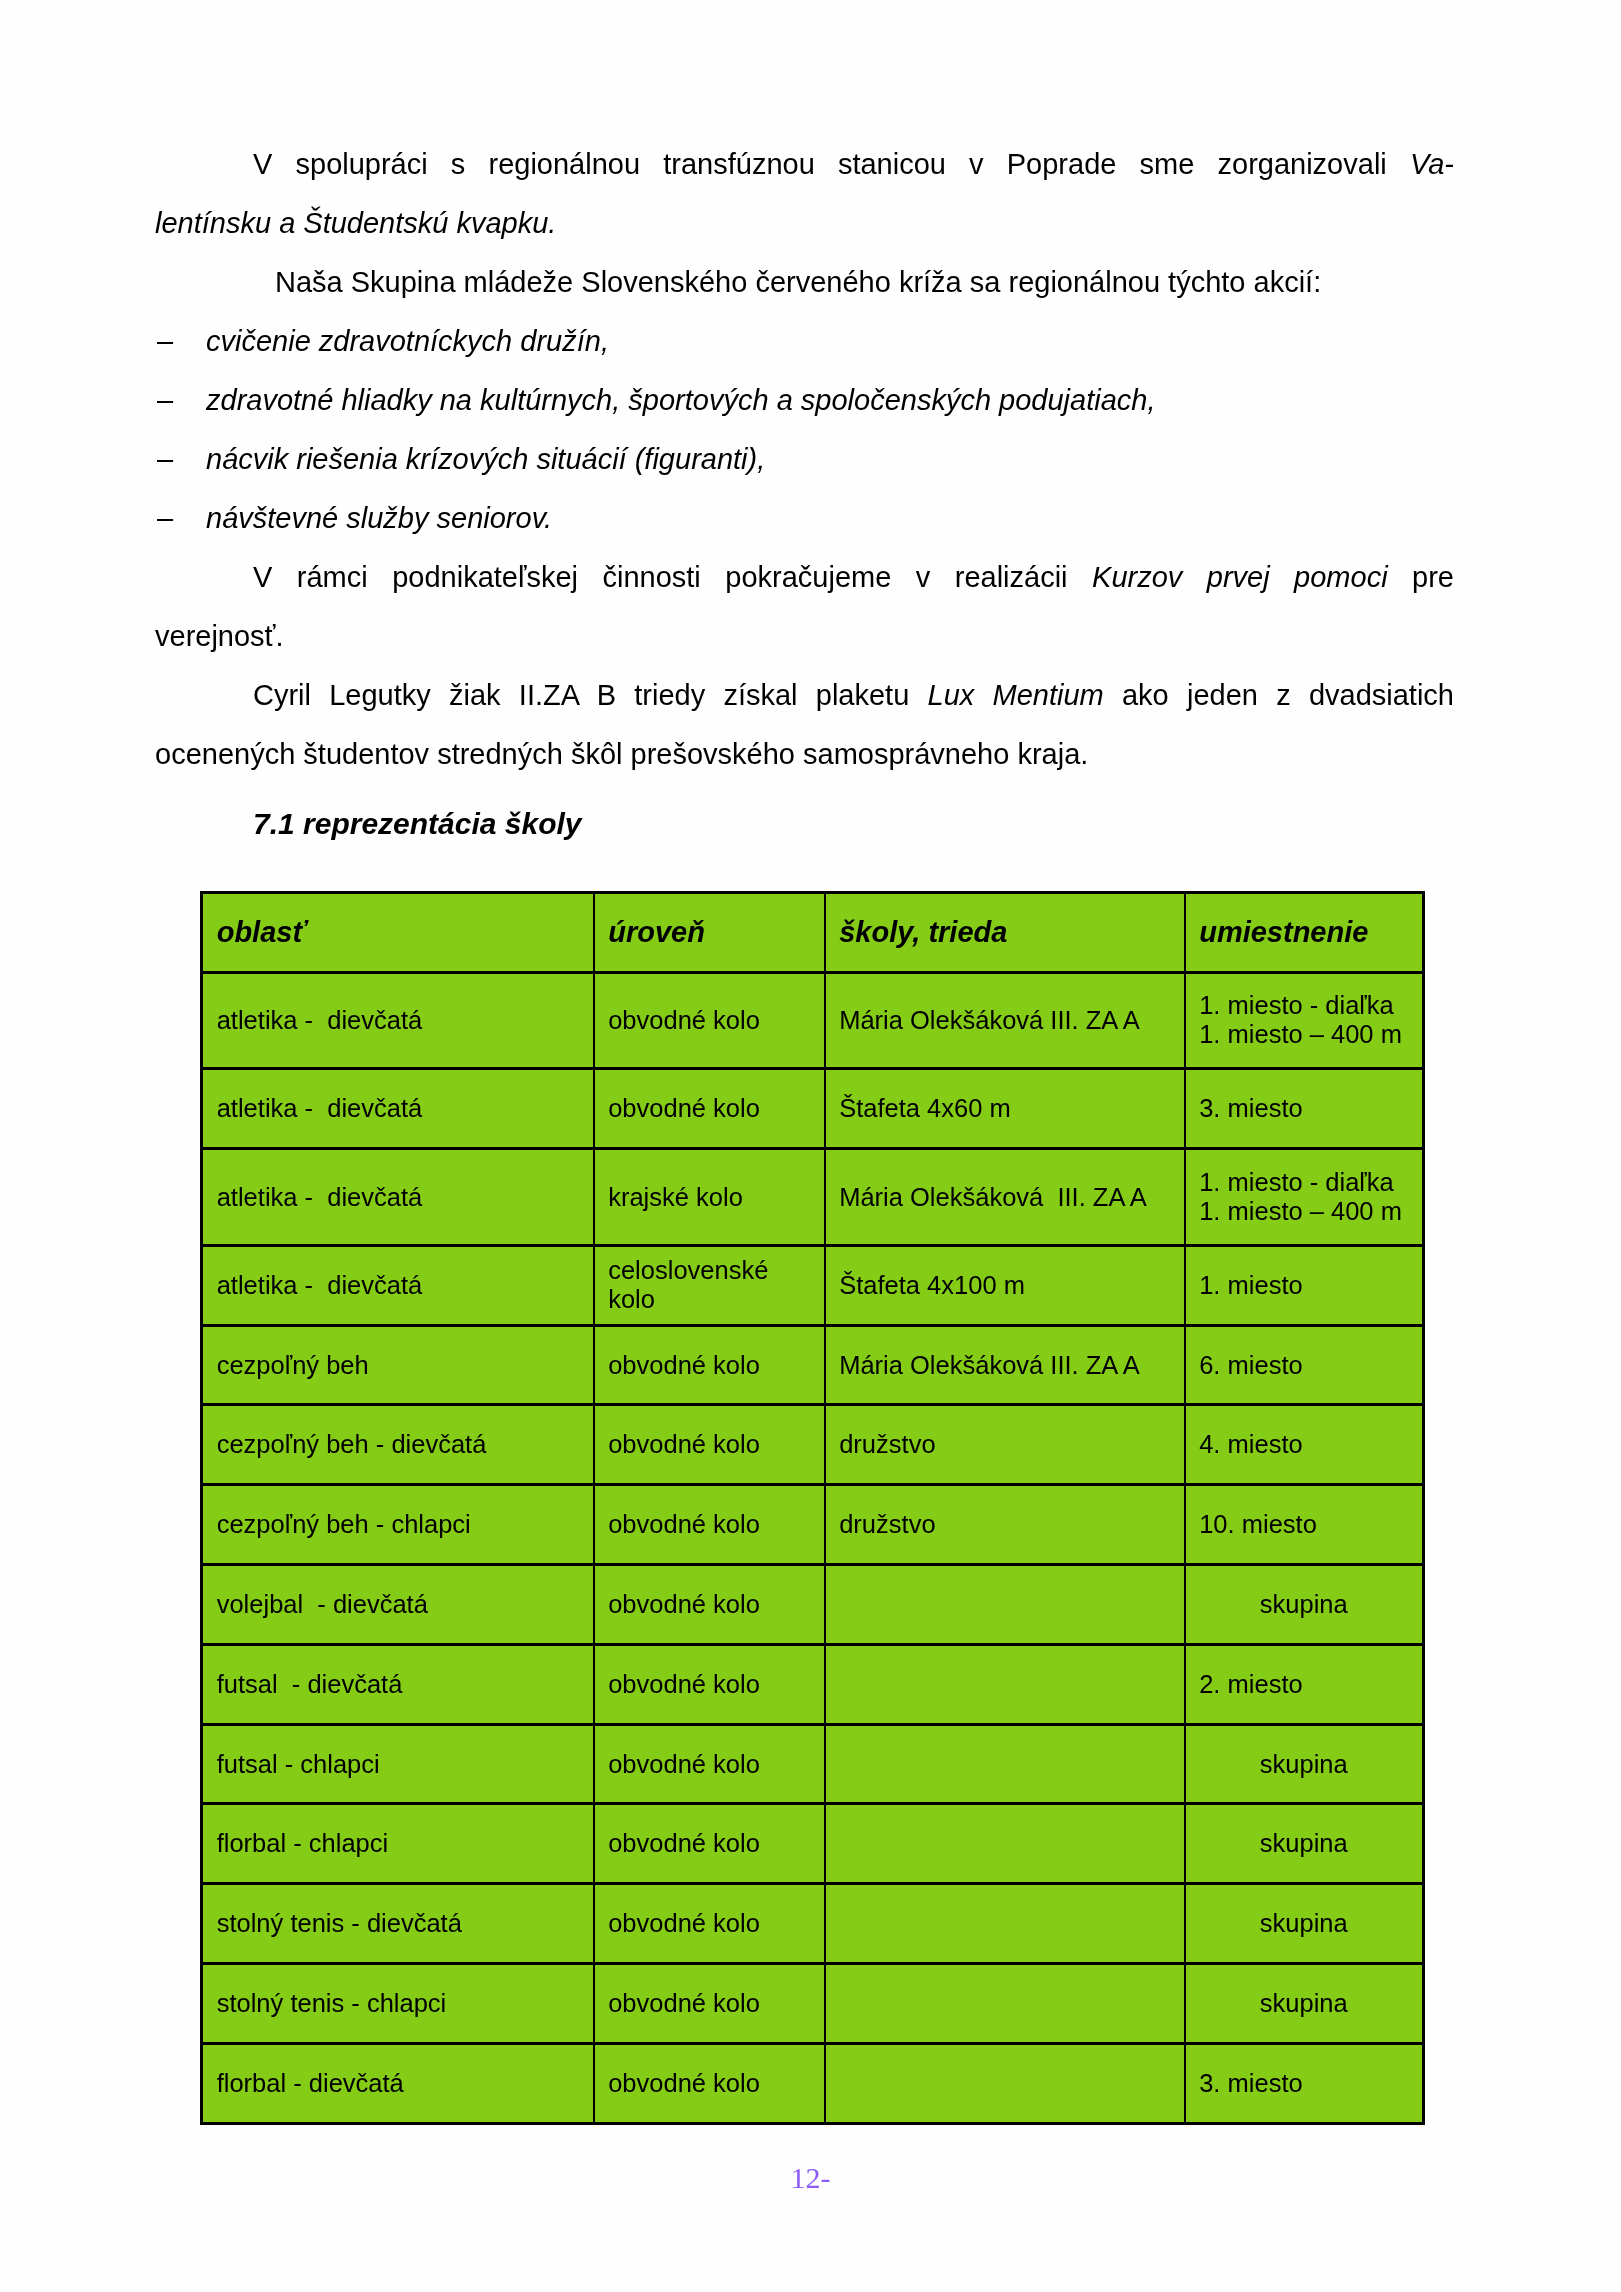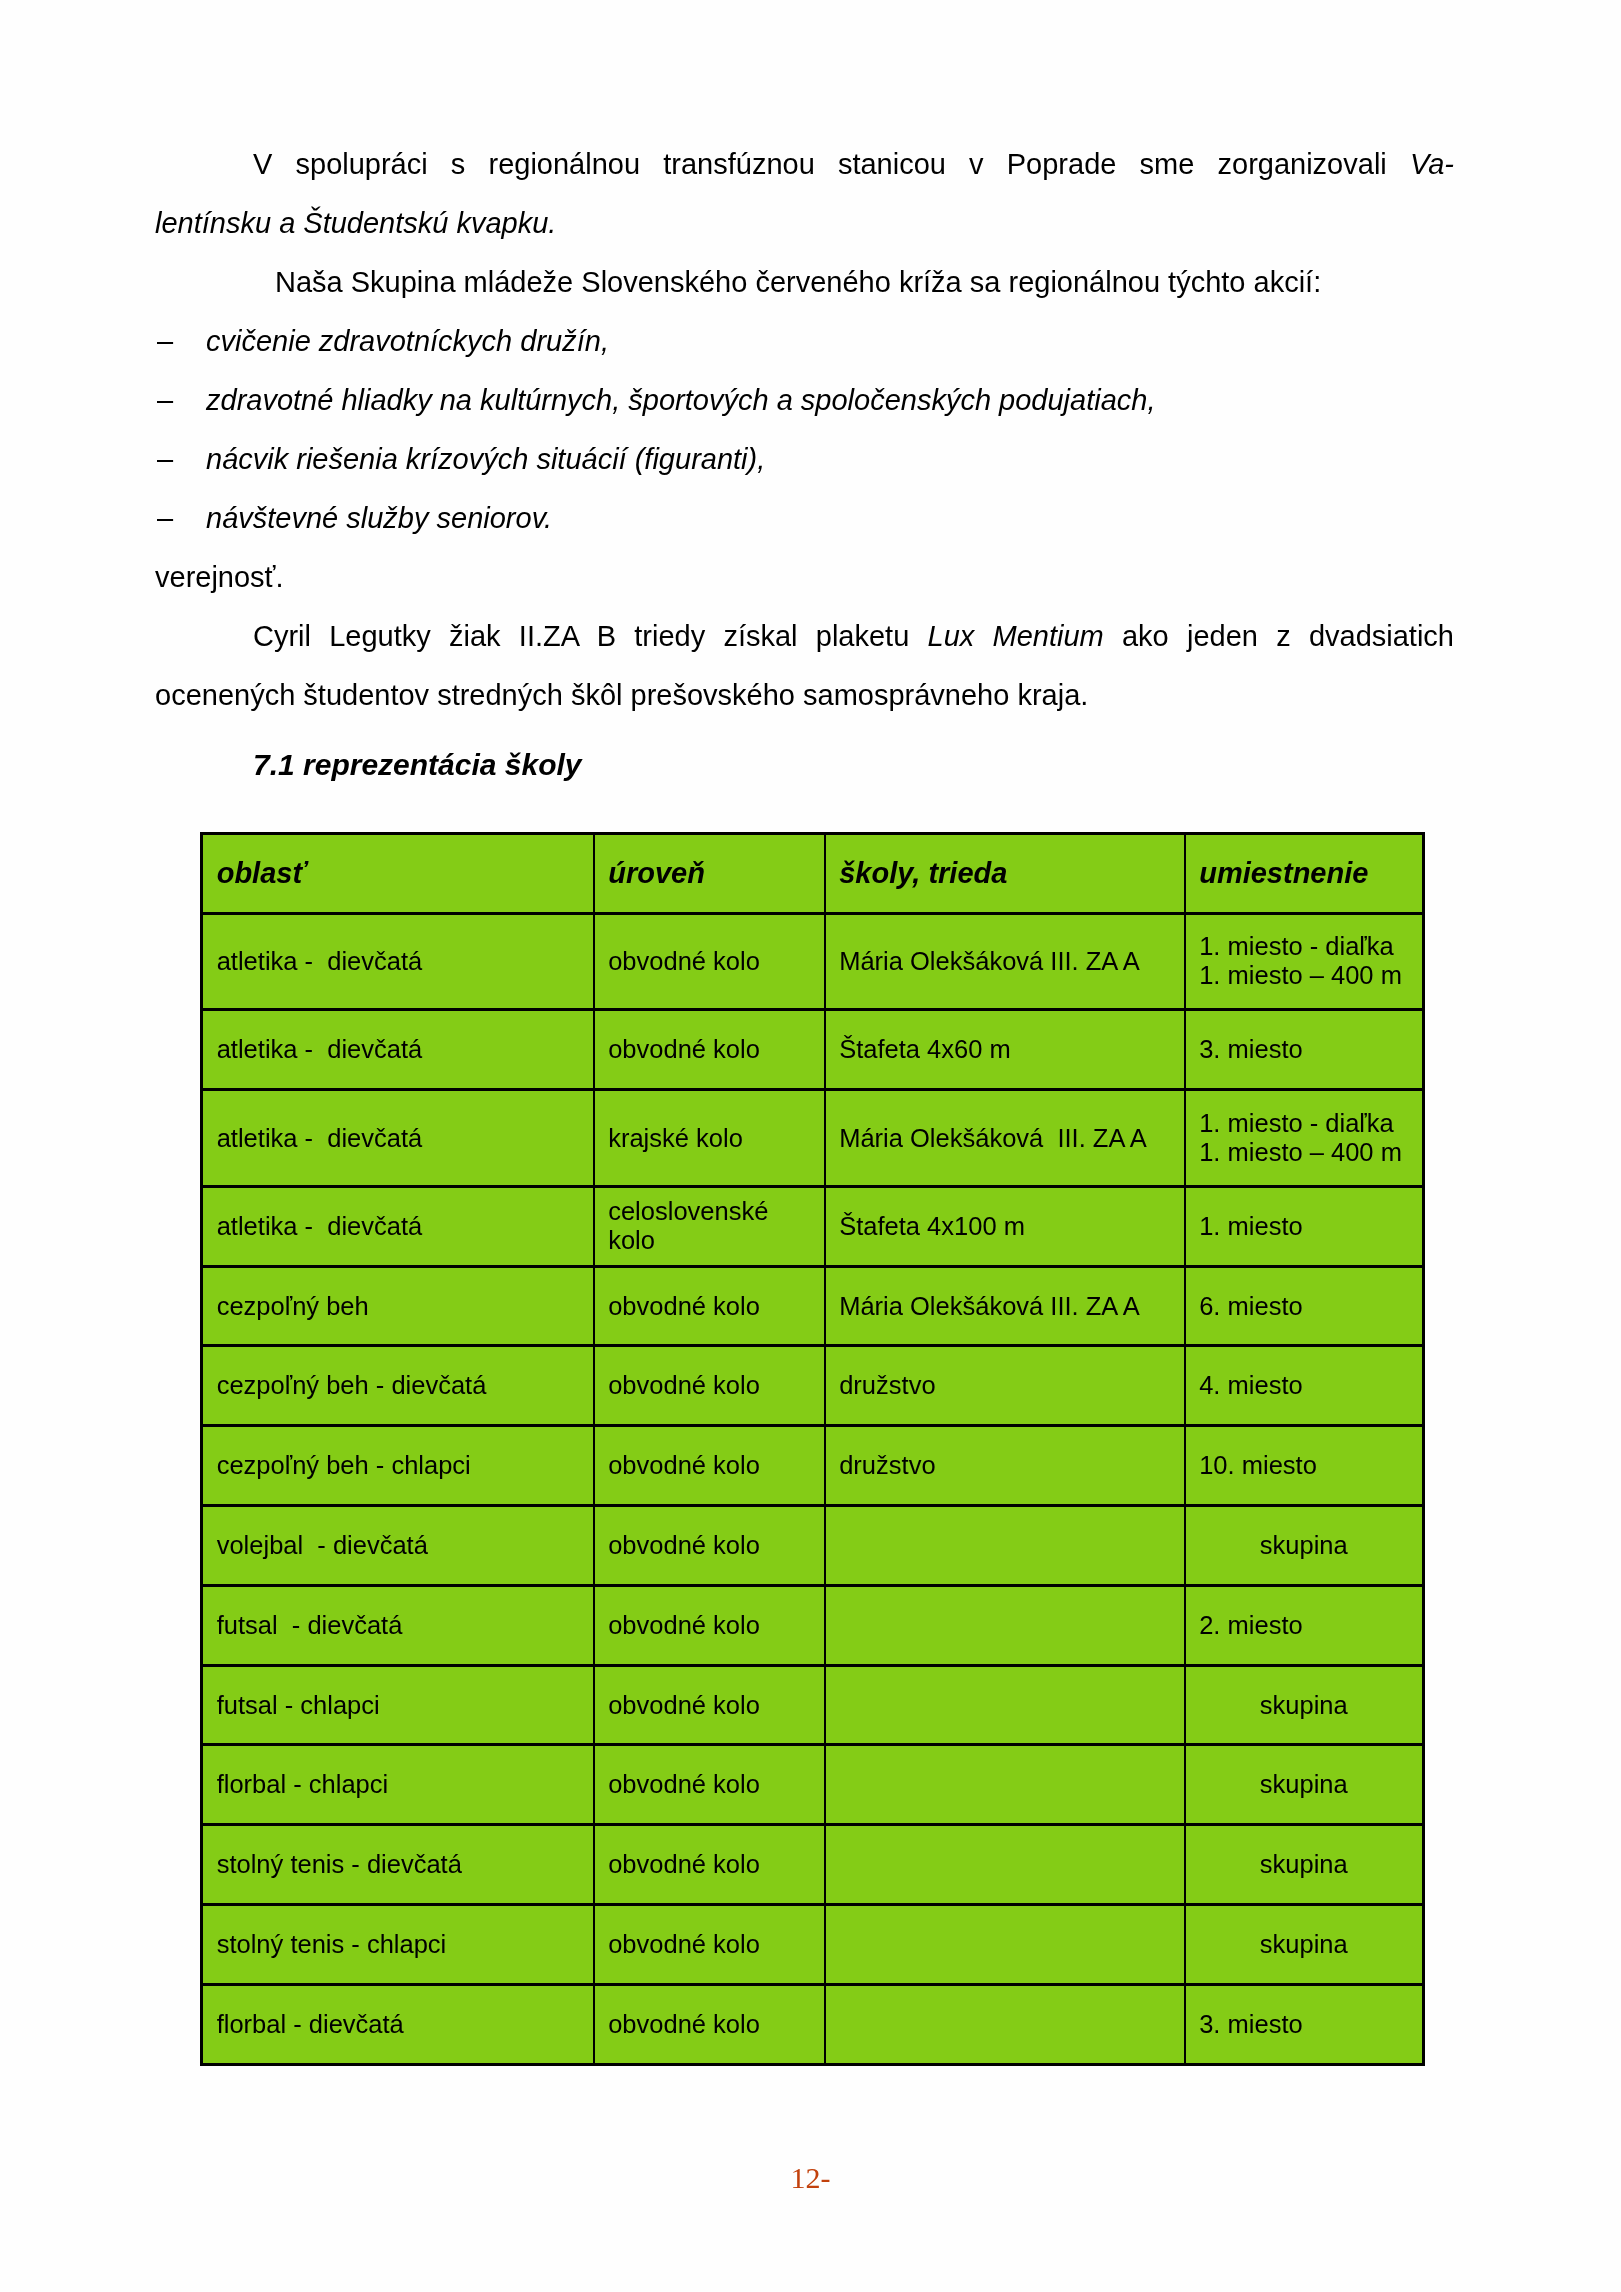--- a/index.html
+++ b/index.html
@@ -85,21 +85,21 @@
   }
   table.results tr.tall td { height:86px; }
   table.results td.center { text-align:center; }
   .footer {
     position:absolute;
     top:2161px; left:0;
     width:100%;
     text-align:center;
     font-family:"Liberation Serif", serif;
     font-size:30px;
-    color:#c2410c;
+    color:#8b5cf6;
   }
 </style>
 </head>
 <body>
 
 <div class="page">
   <div class="content">
 
     <div class="para">
       <div class="line jl ind100"><span>V spolupráci s regionálnou transfúznou stanicou v Poprade sme zorganizovali </span><span class="it">Va-</span></div>
@@ -123,20 +123,21 @@
         <span class="dash">–</span>
         <span class="li-text">nácvik riešenia krízových situácií (figuranti),</span>
       </li>
       <li>
         <span class="dash">–</span>
         <span class="li-text">návštevné služby seniorov.</span>
       </li>
     </ul>
 
     <div class="para">
+      <div class="line jl ind100"><span>V rámci podnikateľskej činnosti pokračujeme v realizácii </span><span class="it">Kurzov prvej pomoci</span><span> pre</span></div>
       <div class="line"><span>verejnosť.</span></div>
     </div>
 
     <div class="para">
       <div class="line jl ind100"><span>Cyril Legutky žiak II.ZA B triedy získal plaketu </span><span class="it">Lux Mentium</span><span> ako jeden z dvadsiatich</span></div>
       <div class="line"><span>ocenených študentov stredných škôl prešovského samosprávneho kraja.</span></div>
     </div>
 
     <div class="heading">7.1 reprezentácia školy</div>
 

